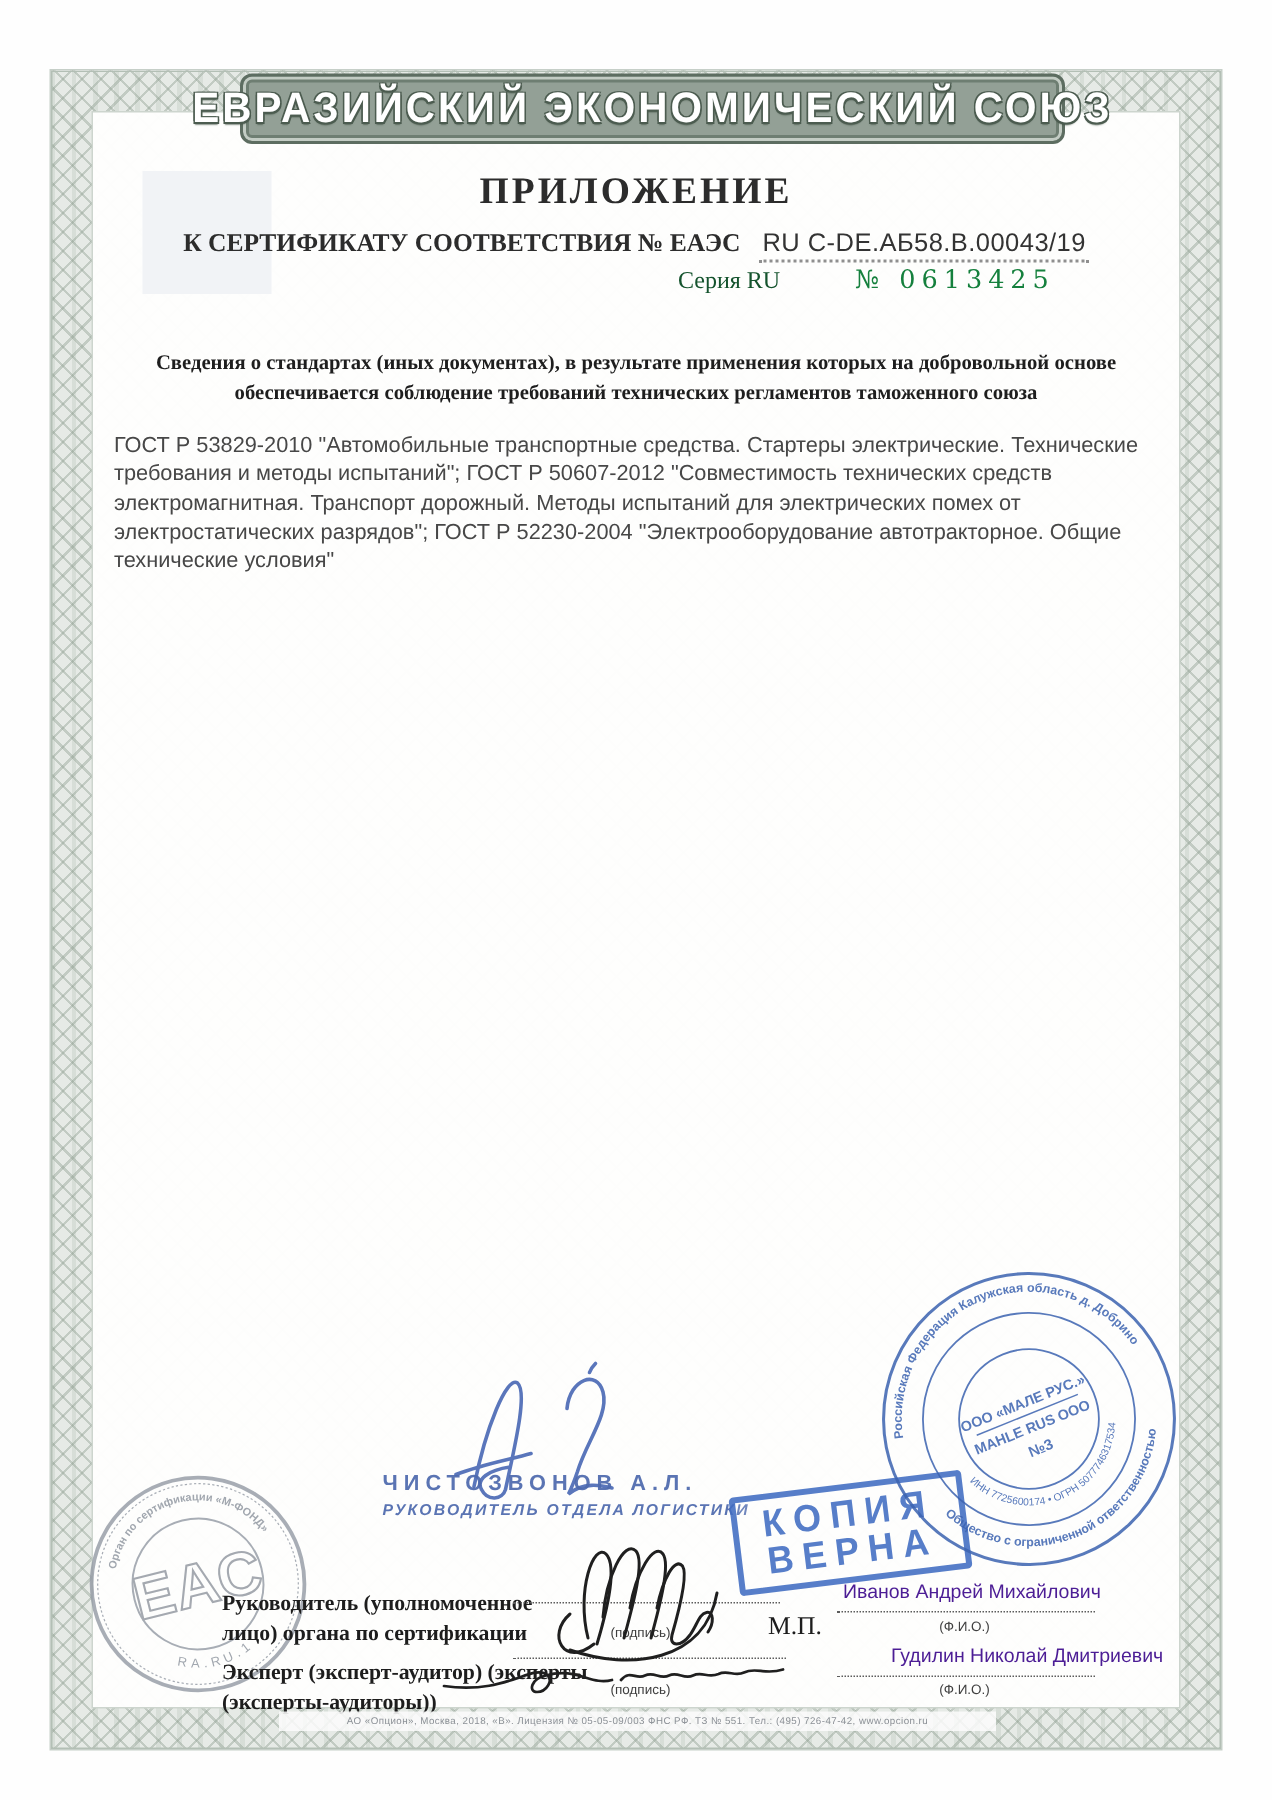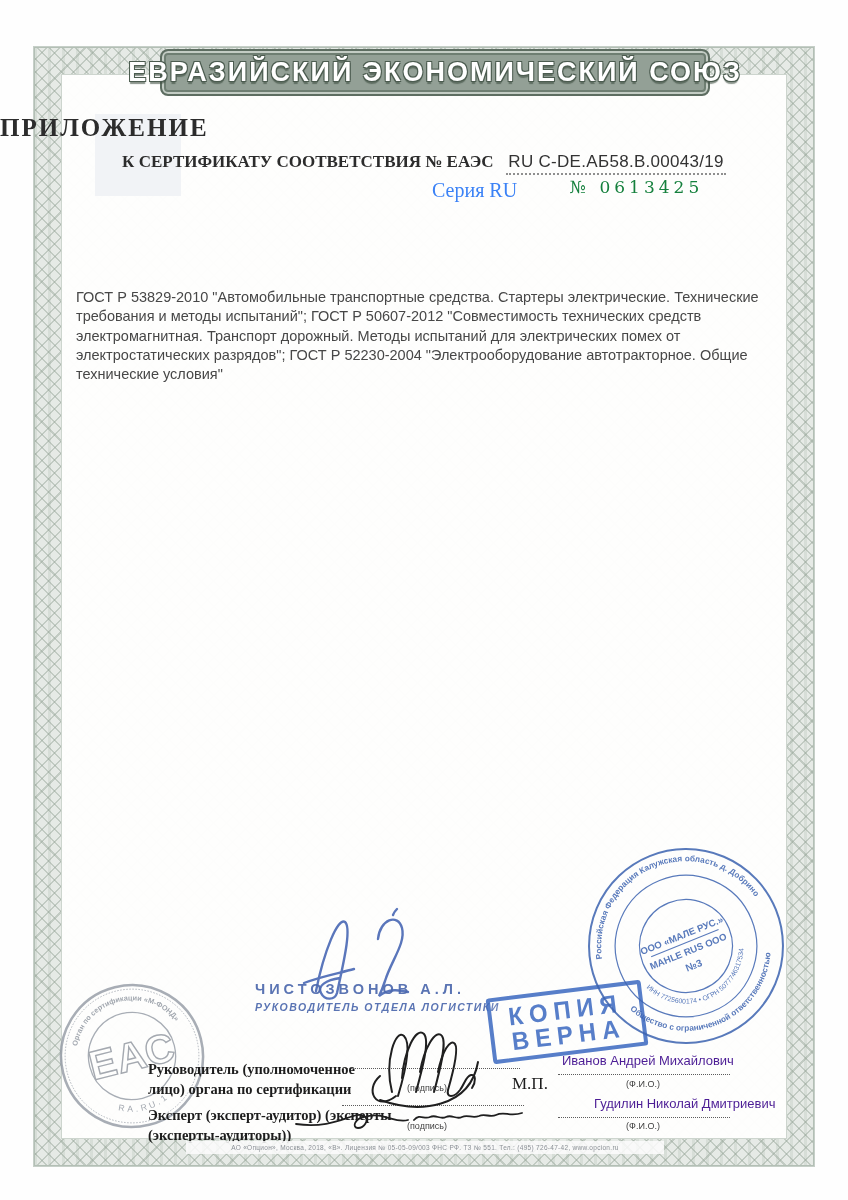--- a/index.html
+++ b/index.html
@@ -29,32 +29,32 @@
     display:flex;align-items:center;justify-content:center;
   }
   .banner span{
     font-family:"Liberation Sans",sans-serif;font-weight:bold;font-size:27px;
     letter-spacing:2px;color:#fff;white-space:nowrap;transform:scaleY(1.05);
     text-shadow:1px 1px 0 #4c5c50,-1px -1px 0 #4c5c50,1px -1px 0 #4c5c50,-1px 1px 0 #4c5c50,0 2px 1px rgba(60,76,64,.6);
   }
   .content{position:absolute;left:0;top:0;width:848px;height:1200px;z-index:4;}
   .watermark{position:absolute;left:95px;top:114px;width:86px;height:82px;background:#eef0f4;opacity:.8;}
   .doc-title{
-    position:absolute;left:0;top:114px;width:848px;text-align:left;
+    position:absolute;left:0;top:114px;width:848px;text-align:center;
     font-weight:bold;font-size:25px;letter-spacing:2px;color:#2c2c2c;
   }
   .cert-line{
     position:absolute;left:0;top:152px;width:848px;text-align:center;white-space:nowrap;
     font-weight:bold;font-size:17px;color:#2c2c2c;
   }
   .cert-number{
     font-family:"Liberation Sans",sans-serif;font-weight:normal;font-size:17px;color:#333;
     border-bottom:2px dotted #8f8f8f;padding:0 2px 2px 2px;letter-spacing:.3px;
   }
-  .series-label{position:absolute;left:432px;top:179px;font-size:20px;color:#3b82f6;}
+  .series-label{position:absolute;left:452px;top:179px;font-size:16px;color:#14532d;}
   .serial-number{
     position:absolute;left:570px;top:177px;font-family:"DejaVu Serif",serif;
     font-size:17px;letter-spacing:4px;color:#15803d;
   }
   .statement{
     position:absolute;left:64px;top:232px;width:720px;text-align:center;
     font-weight:bold;font-size:13.8px;line-height:1.45;color:#1e1e1e;
   }
   .standards{
     position:absolute;left:76px;top:288px;width:702px;text-align:left;
@@ -106,20 +106,21 @@
 
     <div class="cert-line">
       <span>К СЕРТИФИКАТУ СООТВЕТСТВИЯ № ЕАЭС</span>
       <span>&nbsp;</span>
       <span class="cert-number">RU C-DE.АБ58.В.00043/19</span>
     </div>
 
     <div class="series-label">Серия RU</div>
     <div class="serial-number">№ 0613425</div>
 
+    <div class="statement">Сведения о стандартах (иных документах), в результате применения которых на добровольной основе обеспечивается соблюдение требований технических регламентов таможенного союза</div>
 
     <div class="standards">ГОСТ Р 53829-2010 "Автомобильные транспортные средства. Стартеры электрические. Технические требования и методы испытаний"; ГОСТ Р 50607-2012 "Совместимость технических средств электромагнитная. Транспорт дорожный. Методы испытаний для электрических помех от электростатических разрядов"; ГОСТ Р 52230-2004 "Электрооборудование автотракторное. Общие технические условия"</div>
 
     <svg class="abs" style="left:298px;top:903px;" width="150" height="100" viewBox="0 0 150 100">
       <g fill="none" stroke="#3e5fb0" stroke-width="2.4" stroke-linecap="round" opacity=".85">
         <path d="M18,88 C26,48 40,14 47,19 C54,25 45,62 39,90 C37,97 27,98 23,90 C19,83 28,77 42,75"></path>
         <path d="M6,80 C24,73 42,70 56,66"></path>
         <path d="M80,36 C82,16 100,10 104,25 C108,40 93,58 87,78 C85,84 83,89 81,93 C91,85 102,87 110,89"></path>
         <path d="M95,12 C96,9 98,7 99,6"></path>
       </g>

